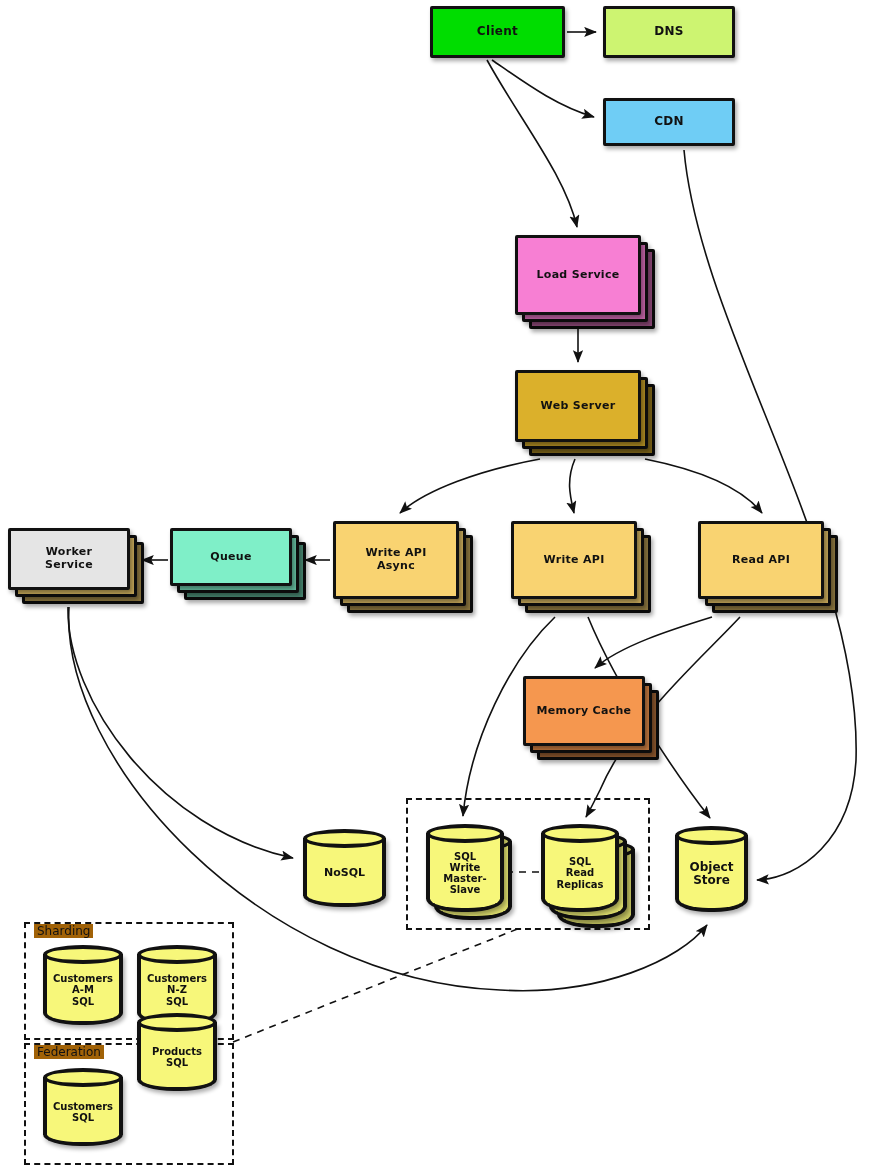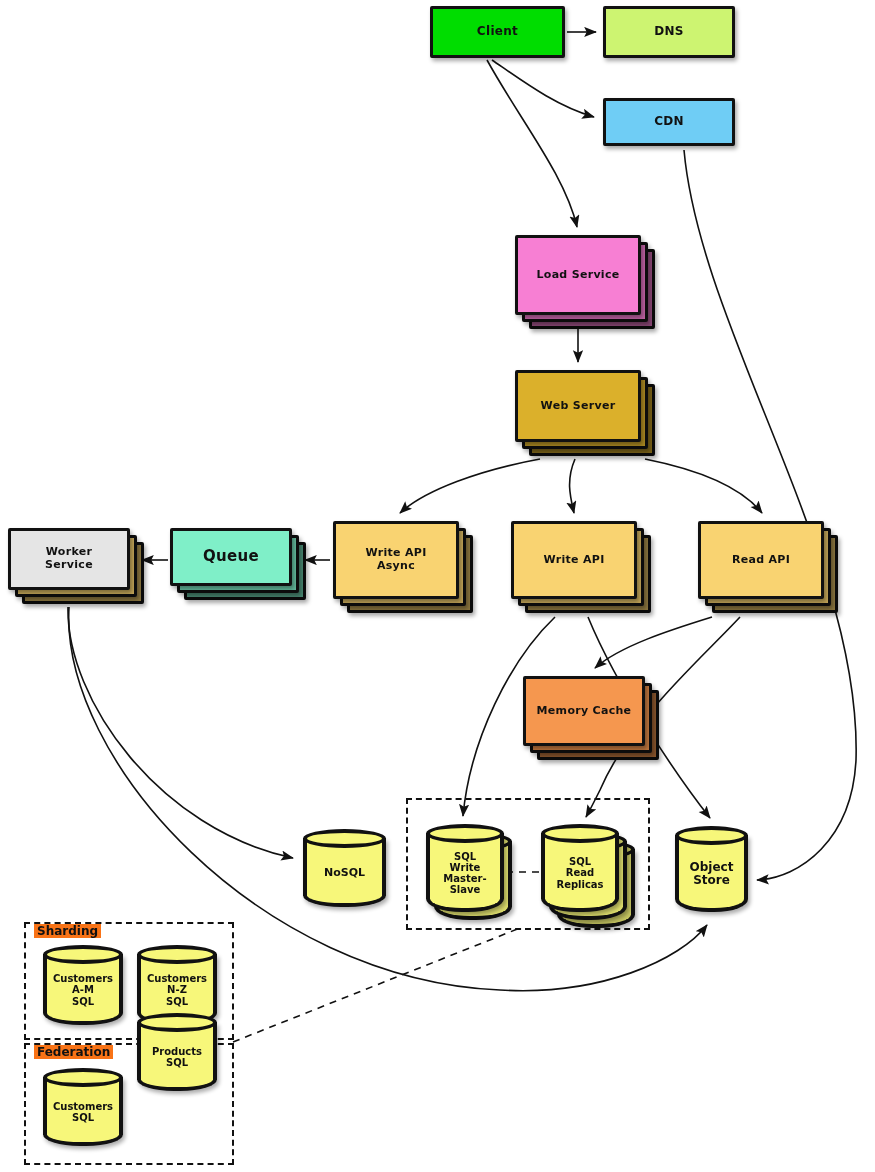--- a/index.html
+++ b/index.html
@@ -84,22 +84,22 @@
   
   .dashgroup{
     position:absolute;
     border:2px dashed #111111;
     box-sizing:border-box;
     z-index:3;
     background:transparent;
   }
   .grouplabel{
     position:absolute;
-    font-weight:bold;color:#111111;
-    background:#f97316;
+    font-weight:normal;color:#111111;
+    background:#a16207;
     padding:0 3px;
     white-space:nowrap;
     z-index:4;
   }
 </style>
 </head>
 <body>
 
 <div id="stage">
 
@@ -206,21 +206,21 @@
       <div class="node" style="left: 698px; top: 521px; width: 126px; height: 78px;">
         <div class="stackcopy" style="left: 14px; top: 14px; width: 126px; height: 78px; background: rgb(249, 211, 113); filter: brightness(0.56);"></div>
         <div class="stackcopy" style="left: 7px; top: 7px; width: 126px; height: 78px; background: rgb(249, 211, 113); filter: brightness(0.78);"></div>
         <div class="rect" style="width: 126px; height: 78px; background: rgb(249, 211, 113); font-size: 11px;">
           <span class="lbl">Read API</span>
         </div>
       </div>
       <div class="node" style="left: 170px; top: 528px; width: 122px; height: 58px;">
         <div class="stackcopy" style="left: 14px; top: 14px; width: 122px; height: 58px; background: rgb(127, 239, 200); filter: brightness(0.56);"></div>
         <div class="stackcopy" style="left: 7px; top: 7px; width: 122px; height: 58px; background: rgb(127, 239, 200); filter: brightness(0.78);"></div>
-        <div class="rect" style="width: 122px; height: 58px; background: rgb(127, 239, 200); font-size: 15px;">
+        <div class="rect" style="width: 122px; height: 58px; background: rgb(127, 239, 200); font-size: 11px;">
           <span class="lbl">Queue</span>
         </div>
       </div>
       <div class="node" style="left: 8px; top: 528px; width: 122px; height: 62px;">
         <div class="stackcopy" style="left: 14px; top: 14px; width: 122px; height: 62px; background: rgb(249, 211, 113); filter: brightness(0.56);"></div>
         <div class="stackcopy" style="left: 7px; top: 7px; width: 122px; height: 62px; background: rgb(249, 211, 113); filter: brightness(0.78);"></div>
         <div class="rect" style="width: 122px; height: 62px; background: #e5e5e5; font-size: 11px;">
           <span class="lbl">Worker<br>Service</span>
         </div>
       </div>

